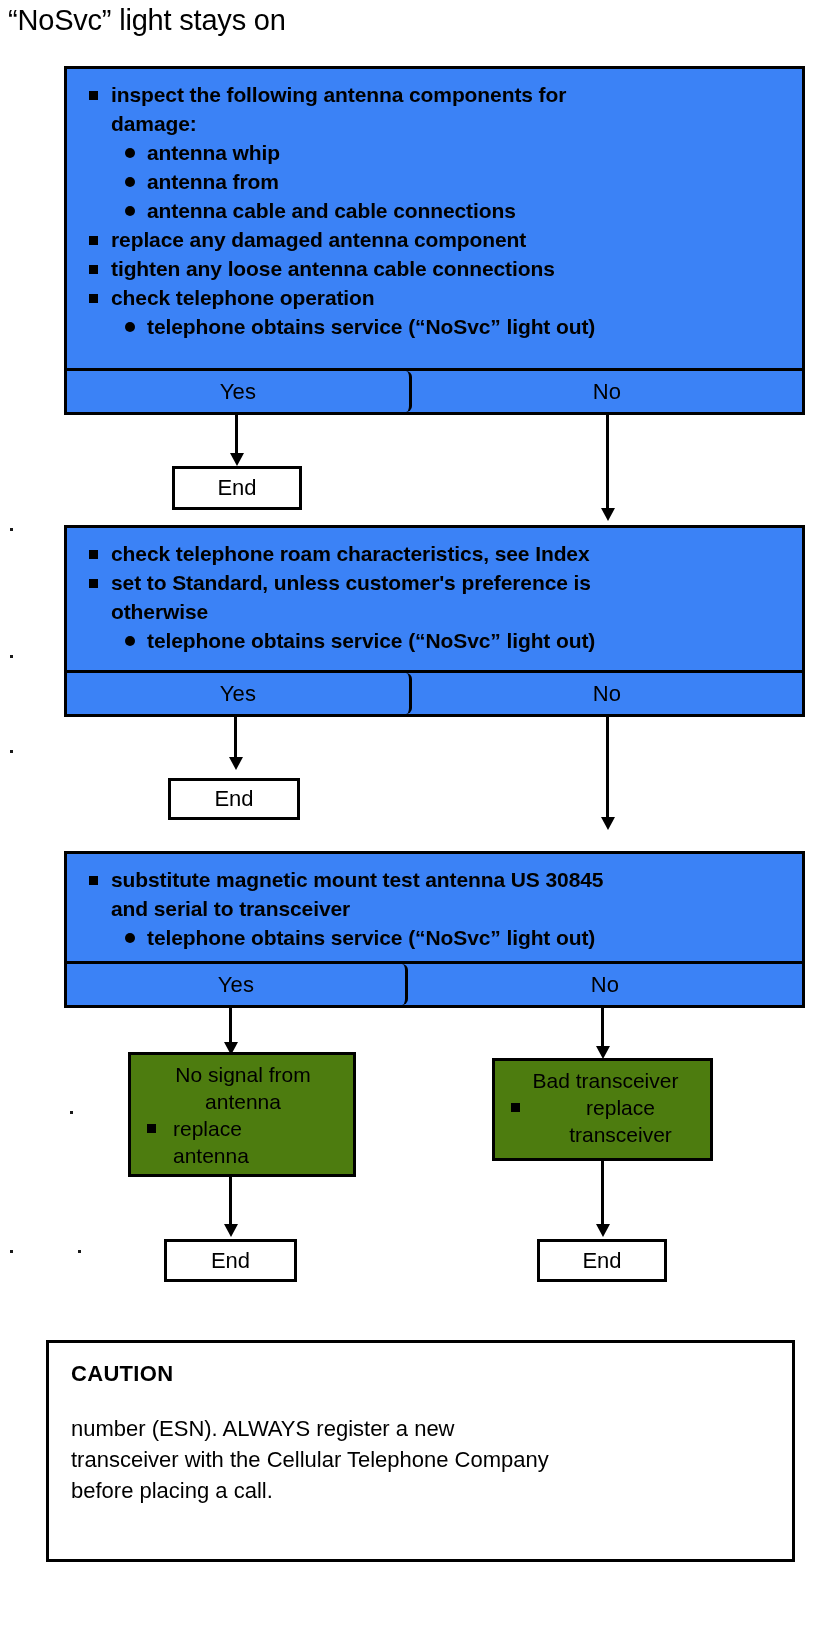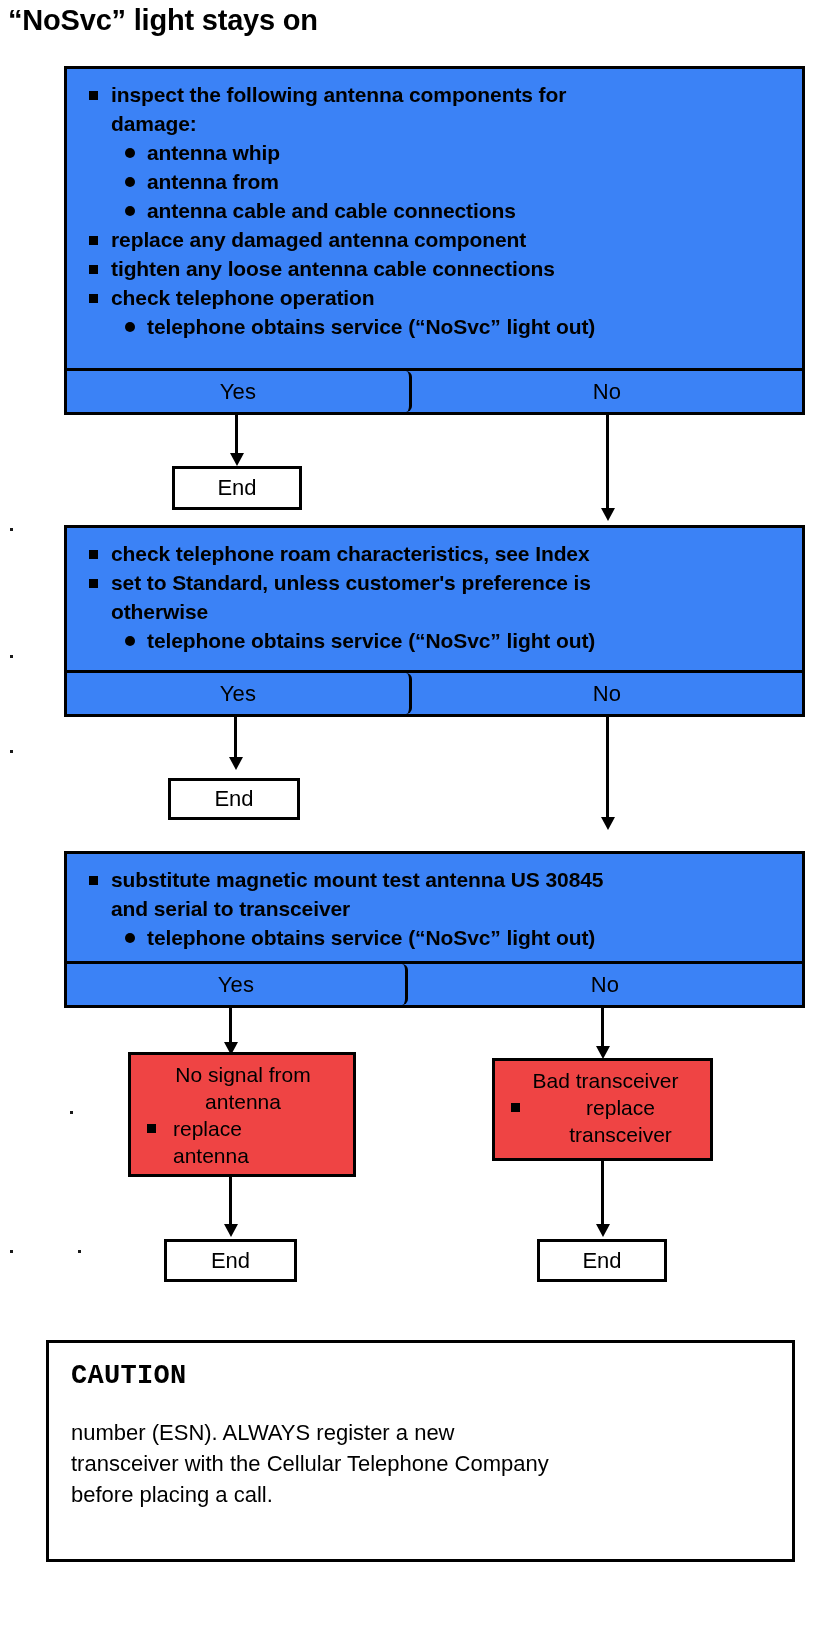--- a/index.html
+++ b/index.html
@@ -9,21 +9,21 @@
     font-family:"Liberation Sans","DejaVu Sans",sans-serif;
     color:#000000;
     overflow:hidden;
     -webkit-font-smoothing:none;
   }
   .page{position:absolute;inset:0;}
 
   
   #page-title{
     position:absolute;left:8px;top:4px;
-    font-size:29px;font-weight:bold;letter-spacing:-0.2px;
+    font-size:29px;font-weight:normal;letter-spacing:-0.2px;
     white-space:nowrap;
   }
 
   
   .box{
     position:absolute;
     border:3px solid #000;
     background:#3b82f6;
     box-sizing:border-box;
   }
@@ -79,21 +79,21 @@
     background:#fff;
     display:flex;align-items:center;justify-content:center;
     font-size:22px;
     box-sizing:border-box;
   }
 
   
   .result{
     position:absolute;
     border:3px solid #000;
-    background:#ef4444;
+    background:#4d7c0f;
     box-sizing:border-box;
     font-size:21px;
     line-height:27px;
     padding:6px 6px 6px 8px;
   }
   .result .ctr{text-align:center;}
   .result .rli{position:relative;padding-left:34px;}
   .result .rli .mark.sq{left:8px;top:9px;width:9px;height:9px;}
   .result .rcont{padding-left:34px;}
 
@@ -112,23 +112,22 @@
 
   
   #caution-box{
     position:absolute;
     border:3px solid #000;
     background:#fff;
     box-sizing:border-box;
     padding:18px 20px 14px 22px;
   }
   #caution-heading{
-    font-size:27px;font-weight:bold;letter-spacing:0.3px;
+    font-size:22px;font-weight:bold;letter-spacing:0.3px;
     margin-bottom:26px;
-    font-family:Liberation Mono, monospace;
   }
   #caution-text{
     font-size:22px;line-height:31px;
   }
 
   
   .speck{position:absolute;background:#1a1a1a;width:3px;height:3px;}
 </style>
 </head>
 <body>

